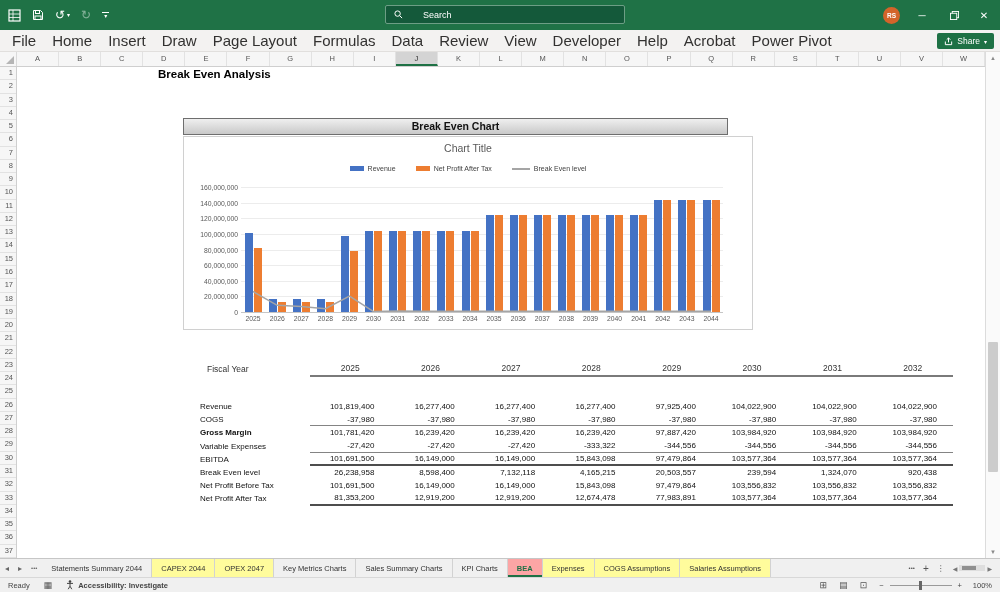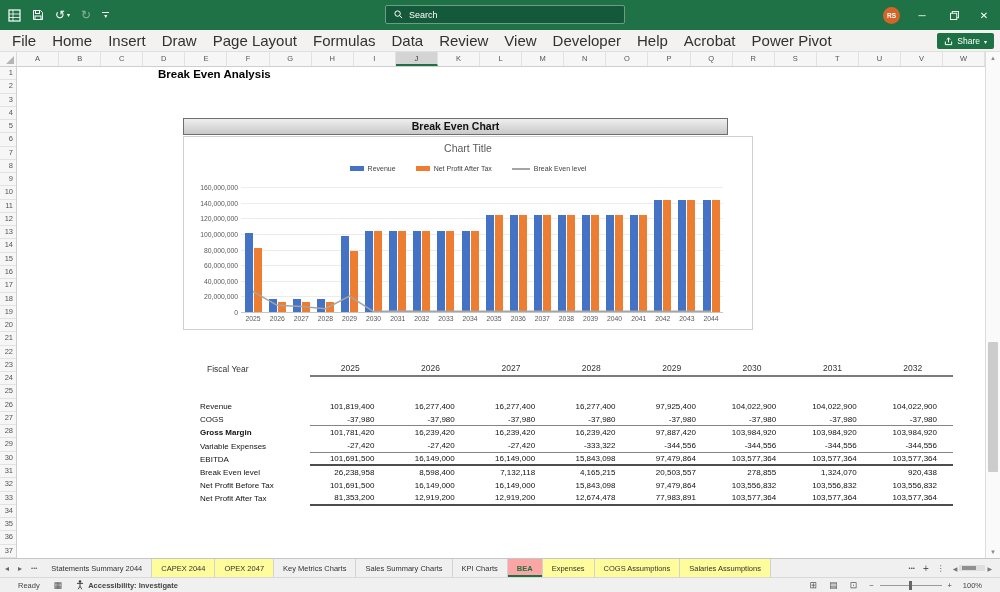--- a/index.html
+++ b/index.html
@@ -8,21 +8,21 @@
   
   .titlebar{position:absolute;left:0;top:0;width:1000px;height:30px;background:#1F7246}
   .qat{position:absolute;left:8px;top:0;height:30px;display:flex;align-items:center;gap:11px}
   .ticon{color:#fff;font-size:12px;line-height:1;display:flex;align-items:center;gap:2px}
   .ticon.dim{opacity:.45}
   .caret-mini{font-size:6px;color:#fff}
   .qat-line{display:inline-block;width:7px;border-top:1px solid #fff;padding-top:1px;font-size:6px;line-height:4px;text-align:center;color:#fff}
   .wtitle{position:absolute;left:118px;top:0;height:30px;line-height:30px;color:#fff;font-size:9px;white-space:nowrap}
   .searchbox{position:absolute;left:385px;top:5px;width:240px;height:19px;box-sizing:border-box;
              background:#14593A;border:1px solid #6d9e85;border-radius:2px;color:#fff;
-             display:flex;align-items:center;padding-left:8px;gap:6px;font-size:9px}
+             display:flex;align-items:center;padding-left:8px;gap:20px;font-size:9px}
   .avatar{position:absolute;left:883px;top:7px;width:17px;height:17px;border-radius:50%;background:#D3642A;
           color:#fff;font-size:6.5px;font-weight:700;display:flex;align-items:center;justify-content:center}
   .wbtn{position:absolute;top:0;width:32px;height:30px;color:#fff;font-size:10px;
         display:flex;align-items:center;justify-content:center}
   
   .menubar{position:absolute;left:0;top:30px;width:1000px;height:22px;background:#f3f2f1;
            border-bottom:1px solid #e1dfdd;box-sizing:border-box;display:flex;align-items:center;padding-left:4px}
   .menu-tab{padding:0 8px;height:22px;line-height:21px;font-size:15px;color:#323130;white-space:nowrap}
   .share-btn{position:absolute;right:6px;top:3px;height:16px;background:#1E7145;border-radius:2px;color:#fff;
              font-size:8.5px;display:flex;align-items:center;padding:0 7px;gap:4px}
@@ -89,21 +89,21 @@
   .sheet-tab{padding:0 9px;display:flex;align-items:center;border-right:1px solid #d2d2d2;white-space:nowrap}
   .sheet-tab.hl{background:#FFFC9C}
   .sheet-tab.active{background:#fca5a5;color:#1E7145;font-weight:700;box-shadow:inset 0 -2px 0 #1E7145}
   .tab-right{margin-left:auto;display:flex;align-items:center;gap:8px;padding:0 8px;color:#555;font-size:8px}
   .mini-hscroll{display:flex;align-items:center;gap:2px;font-size:6px;color:#777}
   .mini-track{width:26px;height:6px;background:#dedede;position:relative}
   .mini-thumb{position:absolute;left:3px;top:1px;width:14px;height:4px;background:#8f8f8f}
   
   .statusbar{position:absolute;left:0;top:577px;width:1000px;height:15px;background:#f0f0f0;
              border-top:1px solid #d8d8d8;box-sizing:border-box;display:flex;align-items:center;
-             font-size:7.5px;color:#444;padding:0 18px}
+             font-size:7.5px;color:#444;padding:0 8px}
   .sb-left{display:flex;align-items:center;gap:14px}
   .sb-acc{display:flex;align-items:center;gap:4px;font-weight:700}
   .sb-right{margin-left:auto;display:flex;align-items:center;gap:12px}
   .view-ic{font-size:9px;color:#555}
   .zoomgrp{display:flex;align-items:center;gap:6px}
   .zoom-track{width:62px;height:1px;background:#9a9a9a;position:relative}
   .zoom-thumb{position:absolute;left:29px;top:-4px;width:3px;height:9px;background:#666}
   .zoom-pct{width:24px;text-align:right}
   svg{display:block}
 </style>
@@ -448,21 +448,21 @@
             </div>
           </div>
           <div class="calc-row">
             <div class="row-label">Break Even level</div>
             <div class="row-cells">
               <div class="cell">26,238,958</div>
               <div class="cell">8,598,400</div>
               <div class="cell">7,132,118</div>
               <div class="cell">4,165,215</div>
               <div class="cell">20,503,557</div>
-              <div class="cell">278,855</div>
+              <div class="cell">239,594</div>
               <div class="cell">1,324,070</div>
               <div class="cell">920,438</div>
             </div>
           </div>
           <div class="calc-row">
             <div class="row-label">Net Profit Before Tax</div>
             <div class="row-cells">
               <div class="cell">101,691,500</div>
               <div class="cell">16,149,000</div>
               <div class="cell">16,149,000</div>

